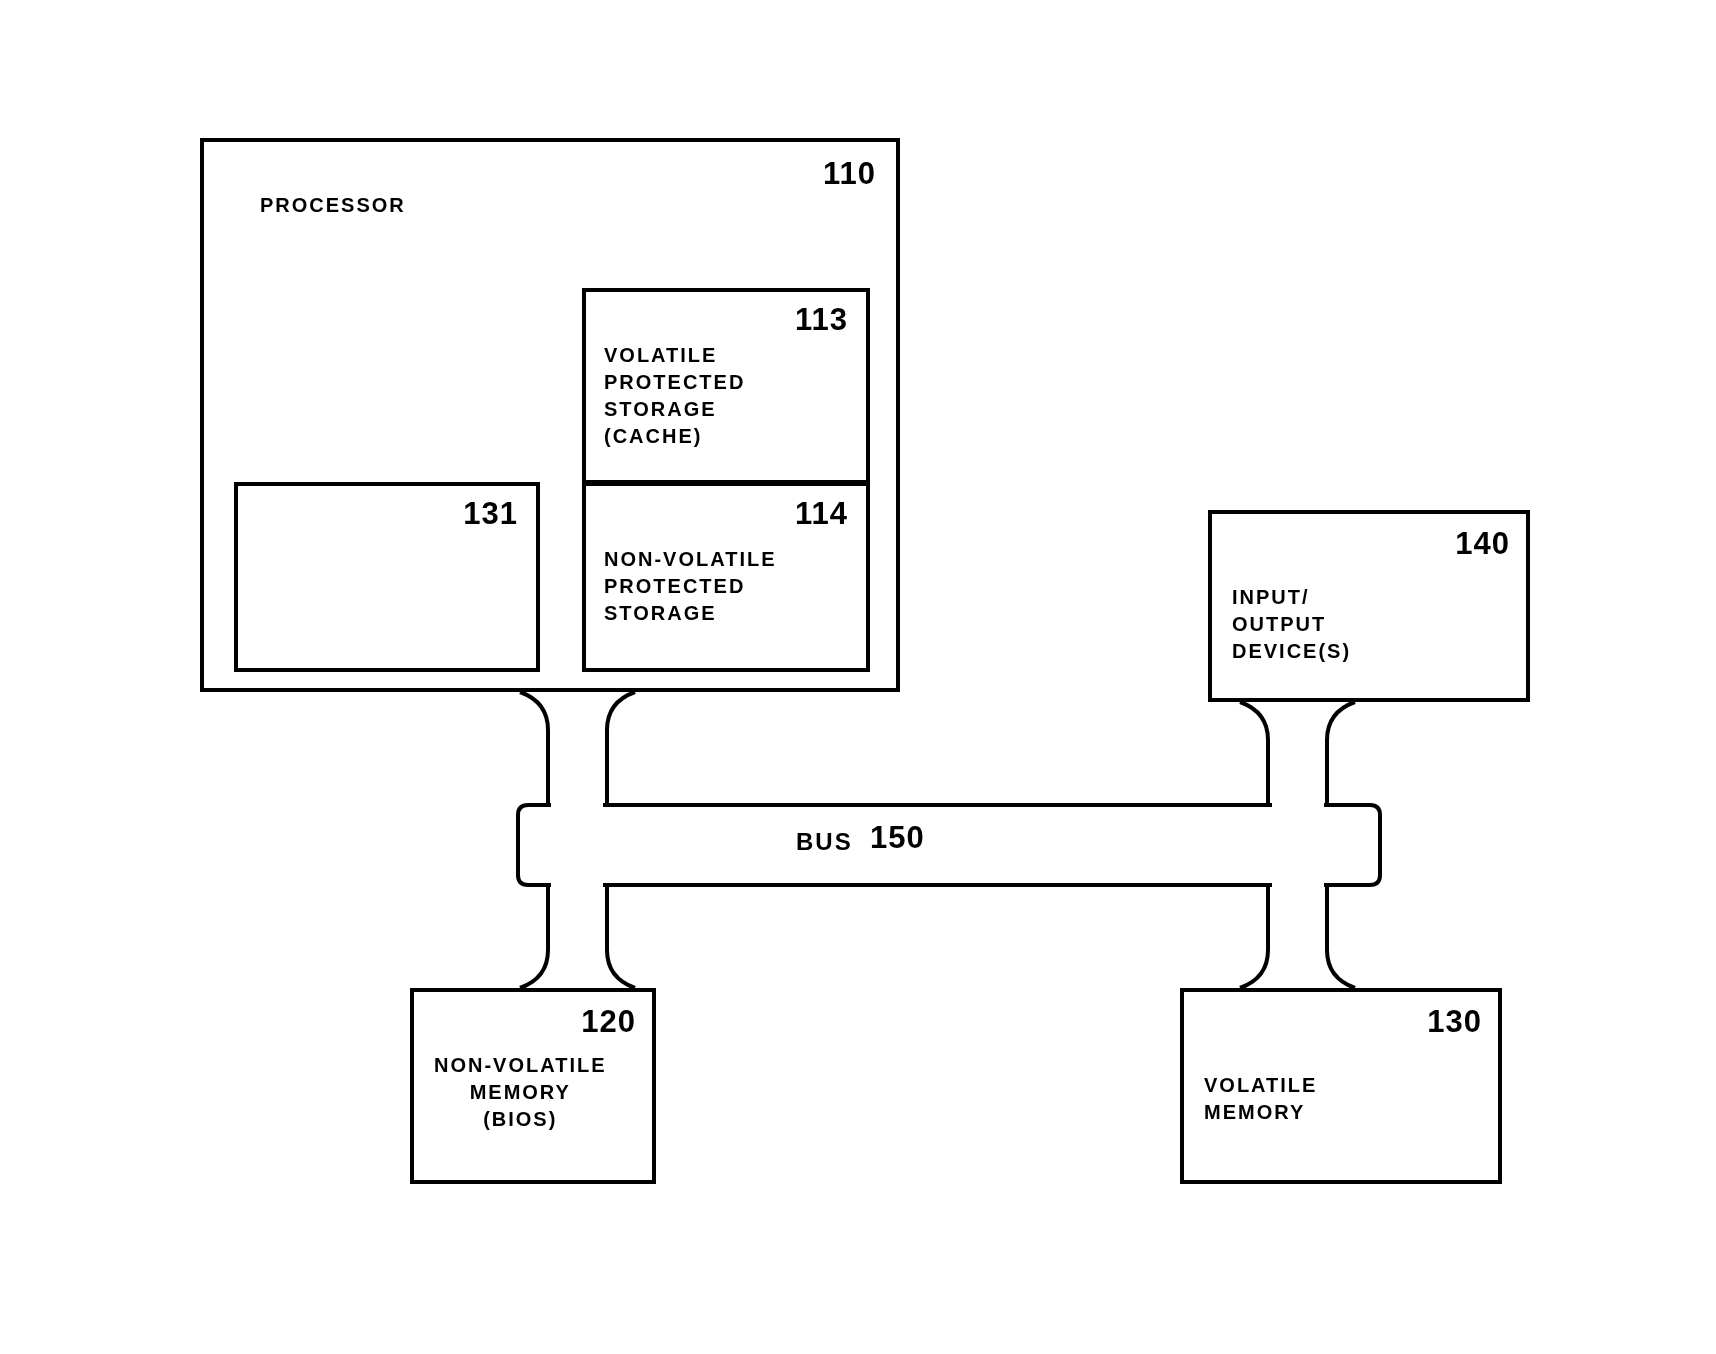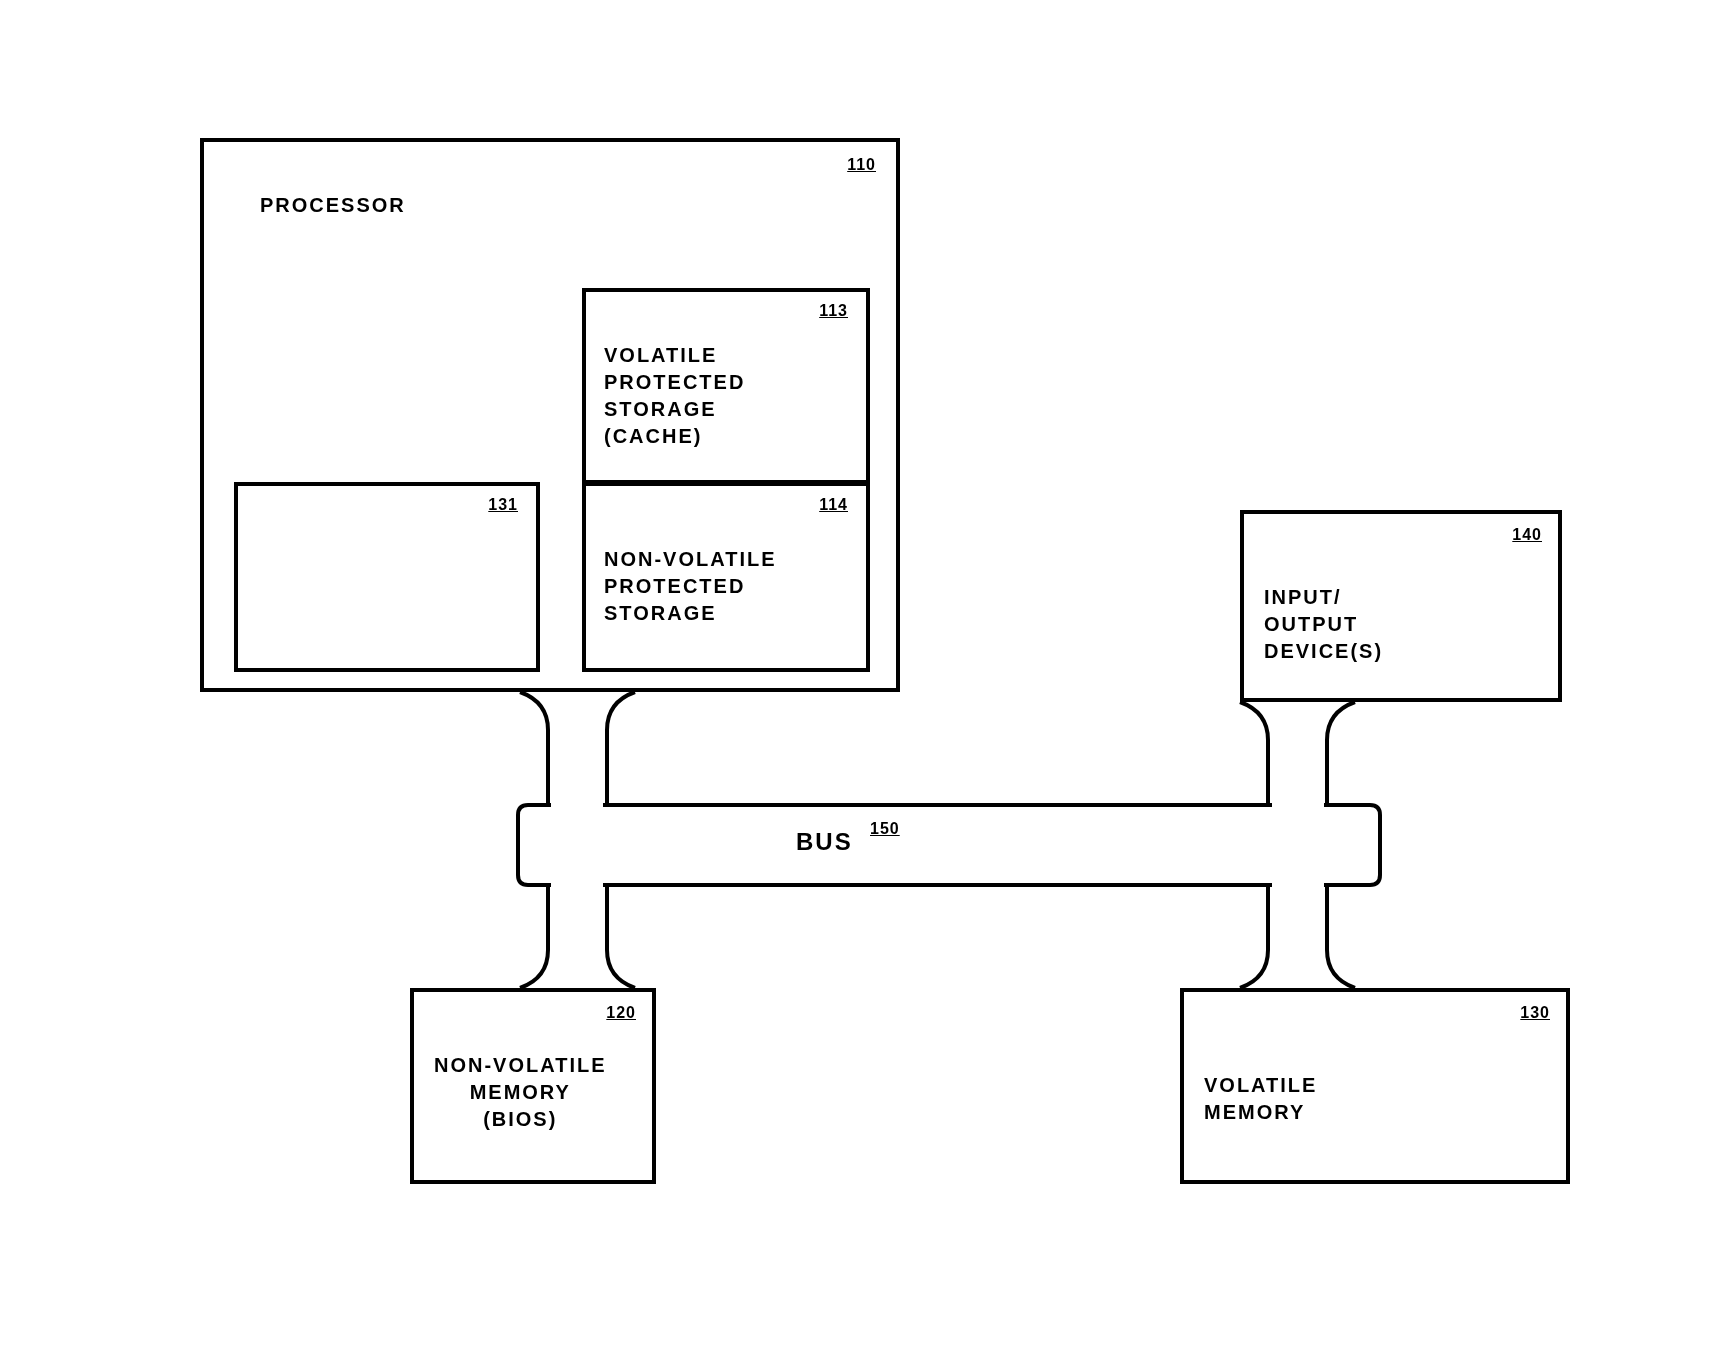--- a/index.html
+++ b/index.html
@@ -16,23 +16,22 @@
     height: 1354px;
   }
   .box {
     position: absolute;
     border: 4px solid #000;
     box-sizing: border-box;
     background: #fff;
   }
   .ref {
     position: absolute;
-    font-size: 16px;
+    font-size: 31px;
     font-weight: bold;
-    text-decoration: underline;
     letter-spacing: 1px;
   }
   .label {
     position: absolute;
     font-size: 20px;
     font-weight: bold;
     letter-spacing: 2px;
     line-height: 1.35;
     white-space: pre;
   }
@@ -120,35 +119,35 @@
     </div>
 
     <div class="box" style="left:378px; top:340px; width:288px; height:190px;">
       <span class="ref" style="right:18px; top:10px;">114</span>
       <span class="label" style="left:18px; top:60px;">NON-VOLATILE
 PROTECTED
 STORAGE</span>
     </div>
   </div>
 
-  <div class="box" style="left:1240px; top:510px; width:322px; height:192px;">
+  <div class="box" style="left:1208px; top:510px; width:322px; height:192px;">
     <span class="ref" style="right:16px; top:12px;">140</span>
     <span class="label" style="left:20px; top:70px;">INPUT/
 OUTPUT
 DEVICE(S)</span>
   </div>
 
   <div class="box" style="left:410px; top:988px; width:246px; height:196px;text-align:center;">
     <span class="ref" style="right:16px; top:12px;">120</span>
     <span class="label" style="left:20px; top:60px;">NON-VOLATILE
 MEMORY
 (BIOS)</span>
   </div>
 
-  <div class="box" style="left:1180px; top:988px; width:390px; height:196px;">
+  <div class="box" style="left:1180px; top:988px; width:322px; height:196px;">
     <span class="ref" style="right:16px; top:12px;">130</span>
     <span class="label" style="left:20px; top:80px;">VOLATILE
 MEMORY</span>
   </div>
 
   <span class="bus-label" style="left:796px; top:828px;">BUS</span>
   <span class="ref" style="left:870px; top:820px;">150</span>
 
 </div>
 

